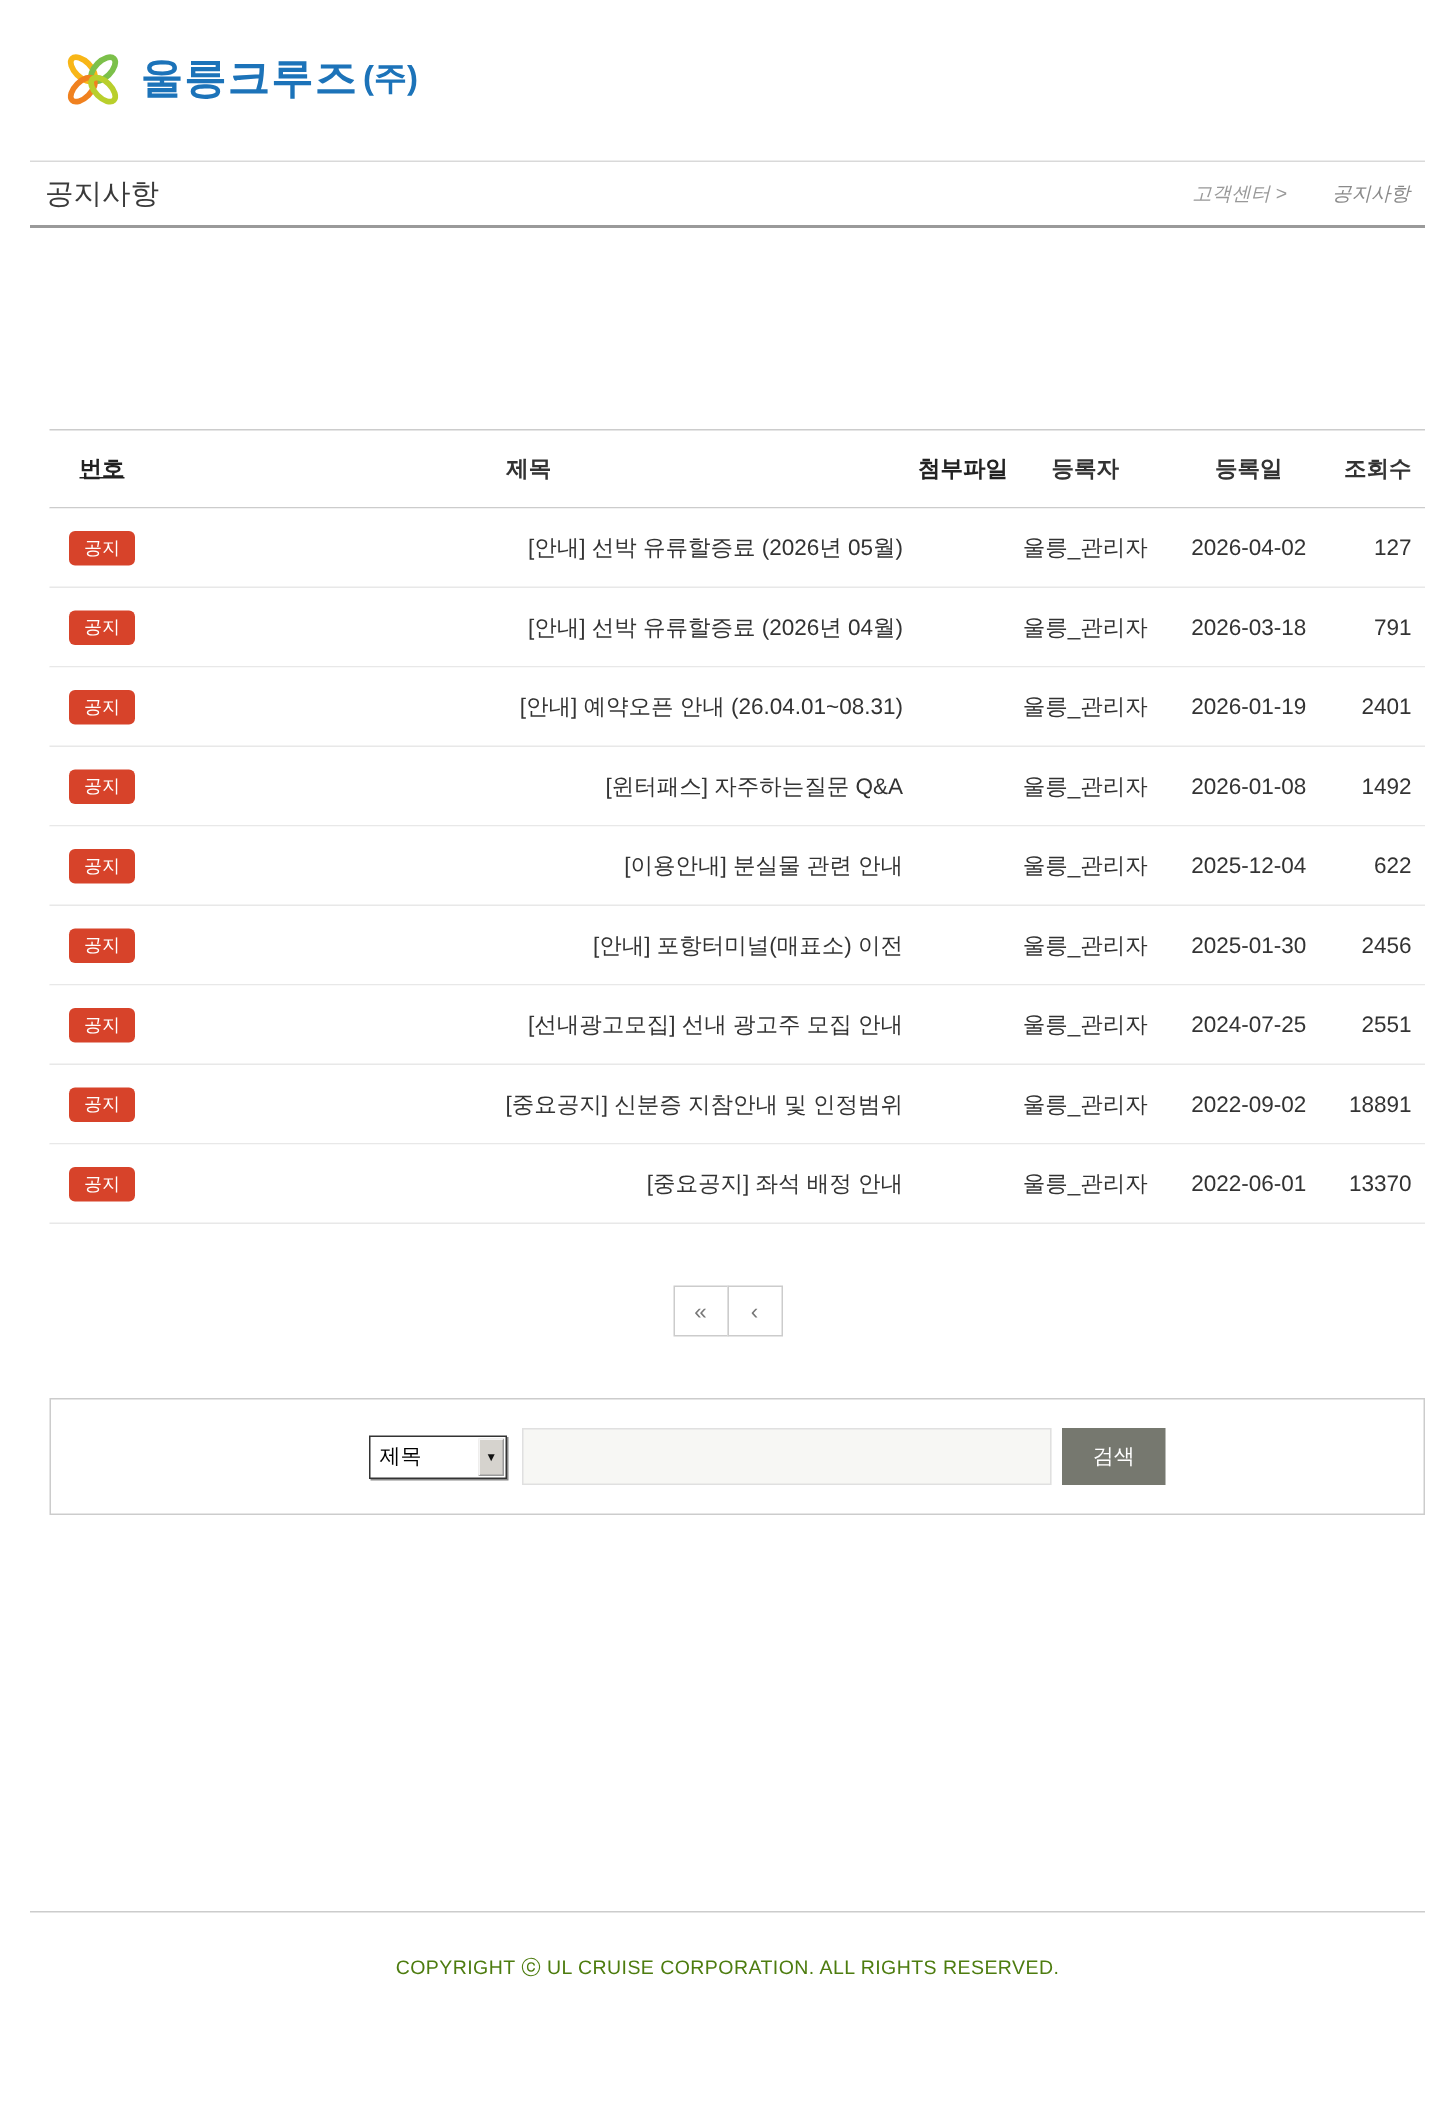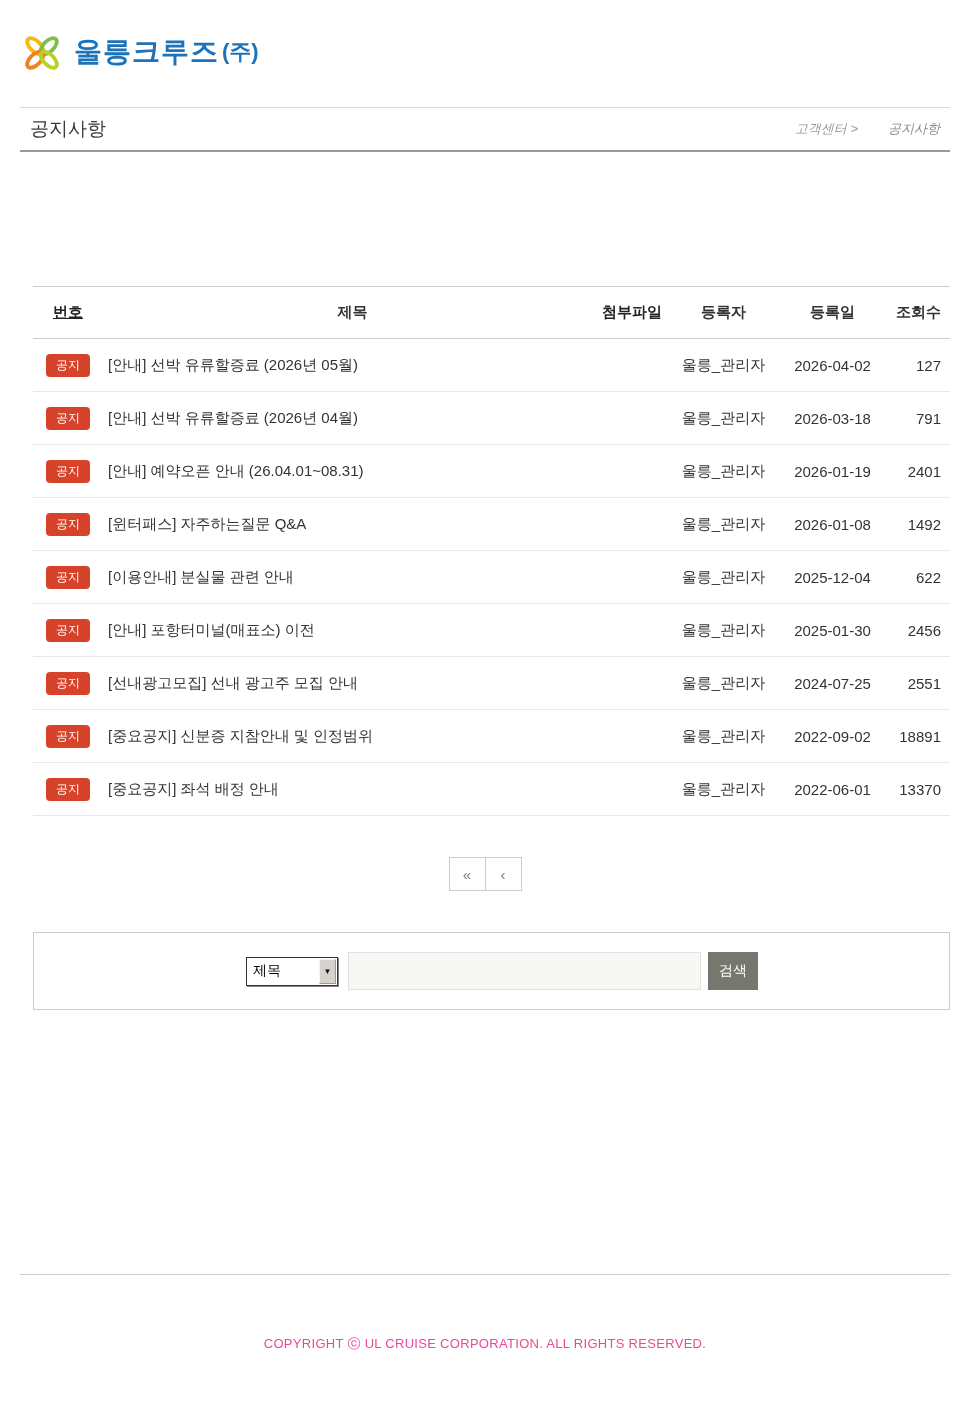--- a/index.html
+++ b/index.html
@@ -4,21 +4,21 @@
 <style>
   * { margin:0; padding:0; box-sizing:border-box; }
   html,body { background:#fff; }
   body {
     width:970px; height:1405px; position:relative;
     font-family:"Liberation Sans","DejaVu Sans",sans-serif;
     color:#333; overflow:hidden;
   }
 
   
-  .site-header { height:107px; position:relative; }
+  .site-header { height:107px; position:relative;margin-left:20px; }
   .logo { position:absolute; left:18px; top:26px; display:flex; align-items:center; }
   .logo-icon { width:48px; height:52px; margin-right:8px; }
   .logo-text { font-size:28px; font-weight:bold; color:#1c73b9; letter-spacing:1px; }
   .logo-suffix { font-size:22px; font-weight:bold; color:#1c73b9; margin-left:3px; }
 
   
   .titlebar {
     margin:0 20px; border-top:1px solid #d9d9d9; border-bottom:2px solid #9a9a9a;
     height:45px; display:flex; align-items:center; justify-content:space-between;
     padding:16px 10px;
@@ -26,23 +26,23 @@
   .page-title { font-size:19px; color:#3a3a3a; font-weight:500; }
   .breadcrumb { font-size:13px; color:#999; display:flex; align-items:center;font-style:italic; }
   .breadcrumb .crumb-current { margin-left:30px; color:#8a8a8a; }
 
   
   .board { margin:134px 20px 0 33px; width:917px; }
   .t-head, .t-row { display:flex; align-items:center; height:53px; }
   .t-head { border-top:1px solid #ccc; border-bottom:1px solid #ccc; font-weight:bold; font-size:15px; color:#222; }
   .t-row { border-bottom:1px solid #e8e8e8; font-size:15px; background:#fff; cursor:pointer; }
   .col-no     { width:70px;  text-align:center;text-decoration:underline; }
-  .col-title  { width:499px; text-align:left; padding-left:5px; color:#333; }
+  .col-title  { width:499px; text-align:right; padding-left:5px; color:#333; }
   .t-head .col-title { text-align:center; padding-left:0; }
-  .col-attach { width:70px;  text-align:left; }
+  .col-attach { width:70px;  text-align:right; }
   .col-author { width:103px; text-align:center; color:#333; }
   .col-date   { width:115px; text-align:center; color:#333; }
   .col-views  { width:60px;  text-align:right; padding-right:9px; color:#333; }
   .badge {
     display:inline-block; background:#d7432a; color:#fff; font-size:12px;
     padding:5px 10px 6px; border-radius:4px; line-height:1; font-weight:500;text-align:right;
   }
 
   
   .pagination { margin-top:41px; display:flex; justify-content:center; }
@@ -70,31 +70,31 @@
     border:1px solid #9a9a9a; border-top-color:#f4f4f4; border-left-color:#f4f4f4;
     display:flex; align-items:center; justify-content:center;
     font-size:8px; color:#111;
   }
   .search-input {
     width:353px; height:38px; margin-left:10px; background:#f7f7f4;
     border:1px solid #e0e0e0; font-size:14px; padding:0 8px;
     font-family:"Liberation Sans","DejaVu Sans",sans-serif;
   }
   .search-btn {
-    width:50px; height:38px; margin-left:7px; background:#76786f; border:0;
+    width:69px; height:38px; margin-left:7px; background:#76786f; border:0;
     color:#fff; font-size:14px; cursor:pointer;
     font-family:"Liberation Sans","DejaVu Sans",sans-serif;
   }
 
   
   .footer {
     position:absolute; left:20px; right:20px; top:1274px;
     border-top:1px solid #ccc; text-align:center; padding-top:28px;
   }
-  .copyright { font-size:13px; color:#ec4899; letter-spacing:0.3px;margin-top:32px; }
+  .copyright { font-size:13px; color:#4d7c0f; letter-spacing:0.3px; }
 </style>
 </head>
 <body>
 
 <div class="site-header">
   <div class="logo">
     <svg class="logo-icon" viewBox="0 0 100 108">
       <g transform="translate(50,56)">
         <ellipse transform="rotate(-45)" cx="0" cy="-20" rx="11" ry="21" fill="none" stroke="#f8b617" stroke-width="8"></ellipse>
         <ellipse transform="rotate(45)" cx="0" cy="-20" rx="11" ry="21" fill="none" stroke="#7cc04a" stroke-width="8"></ellipse>

